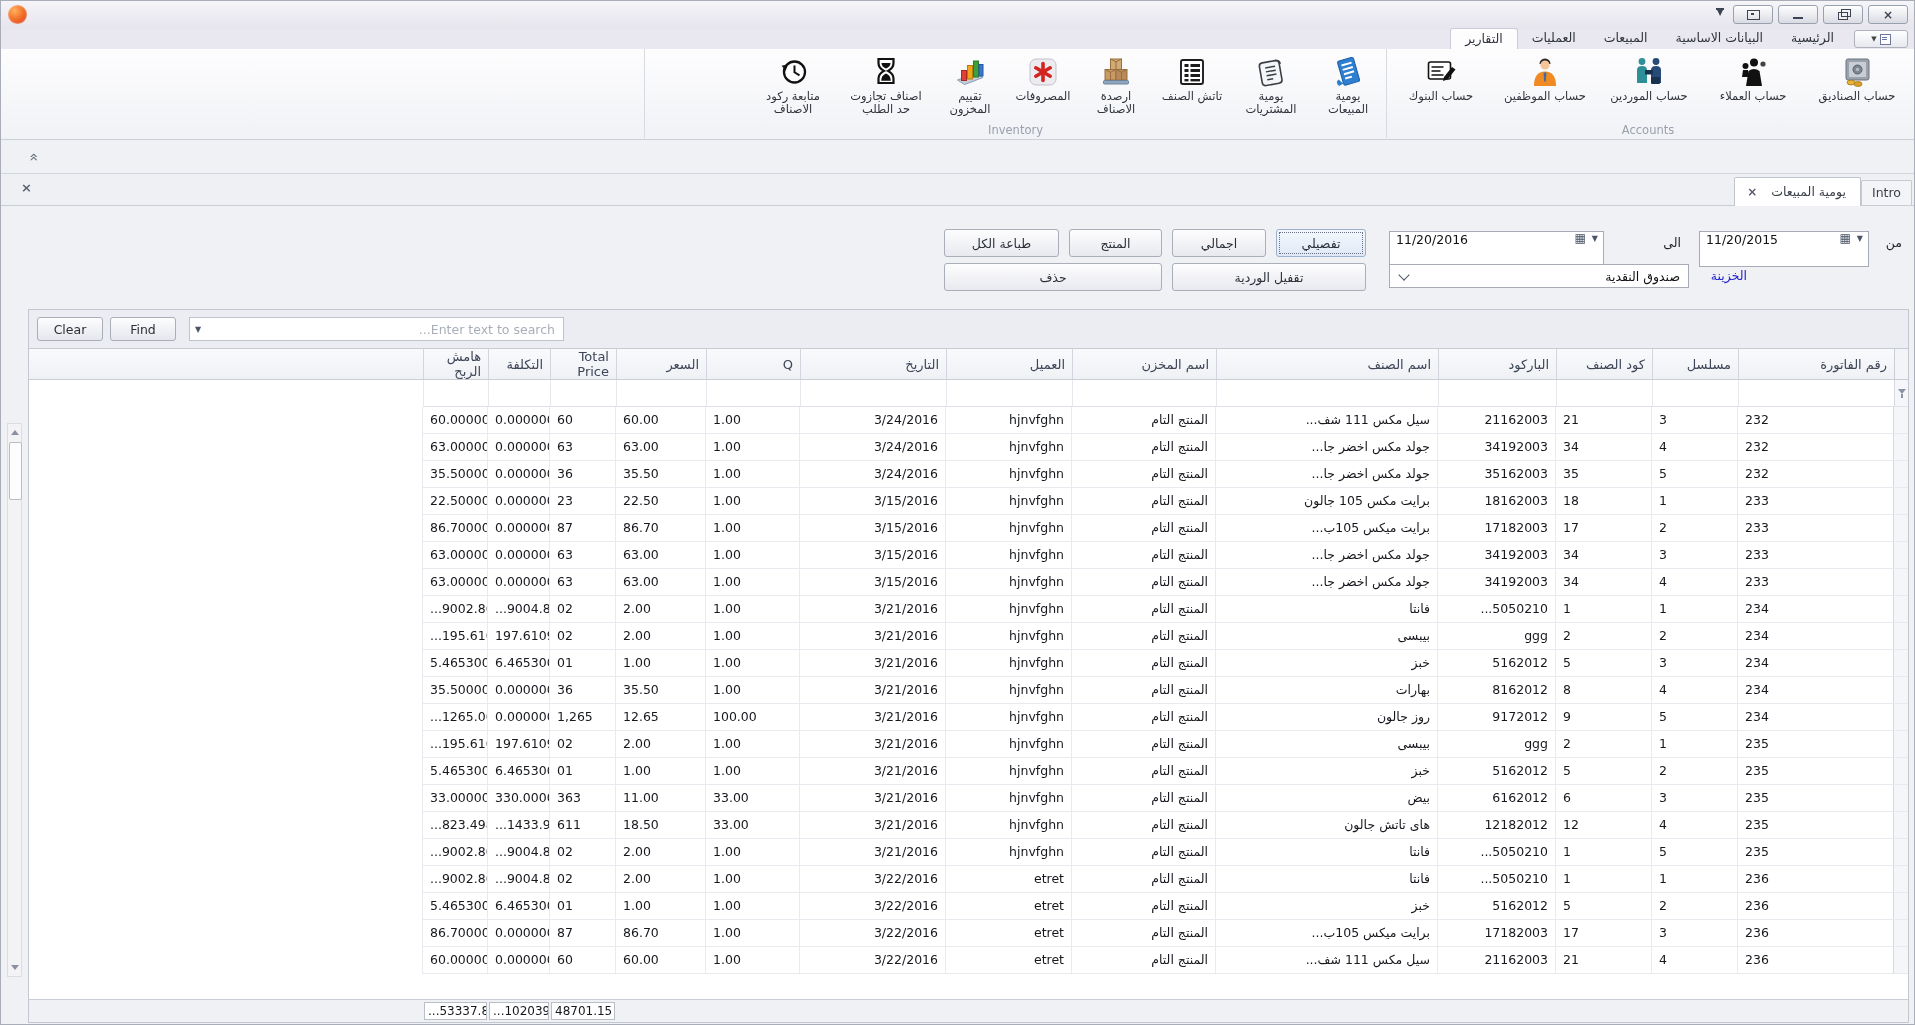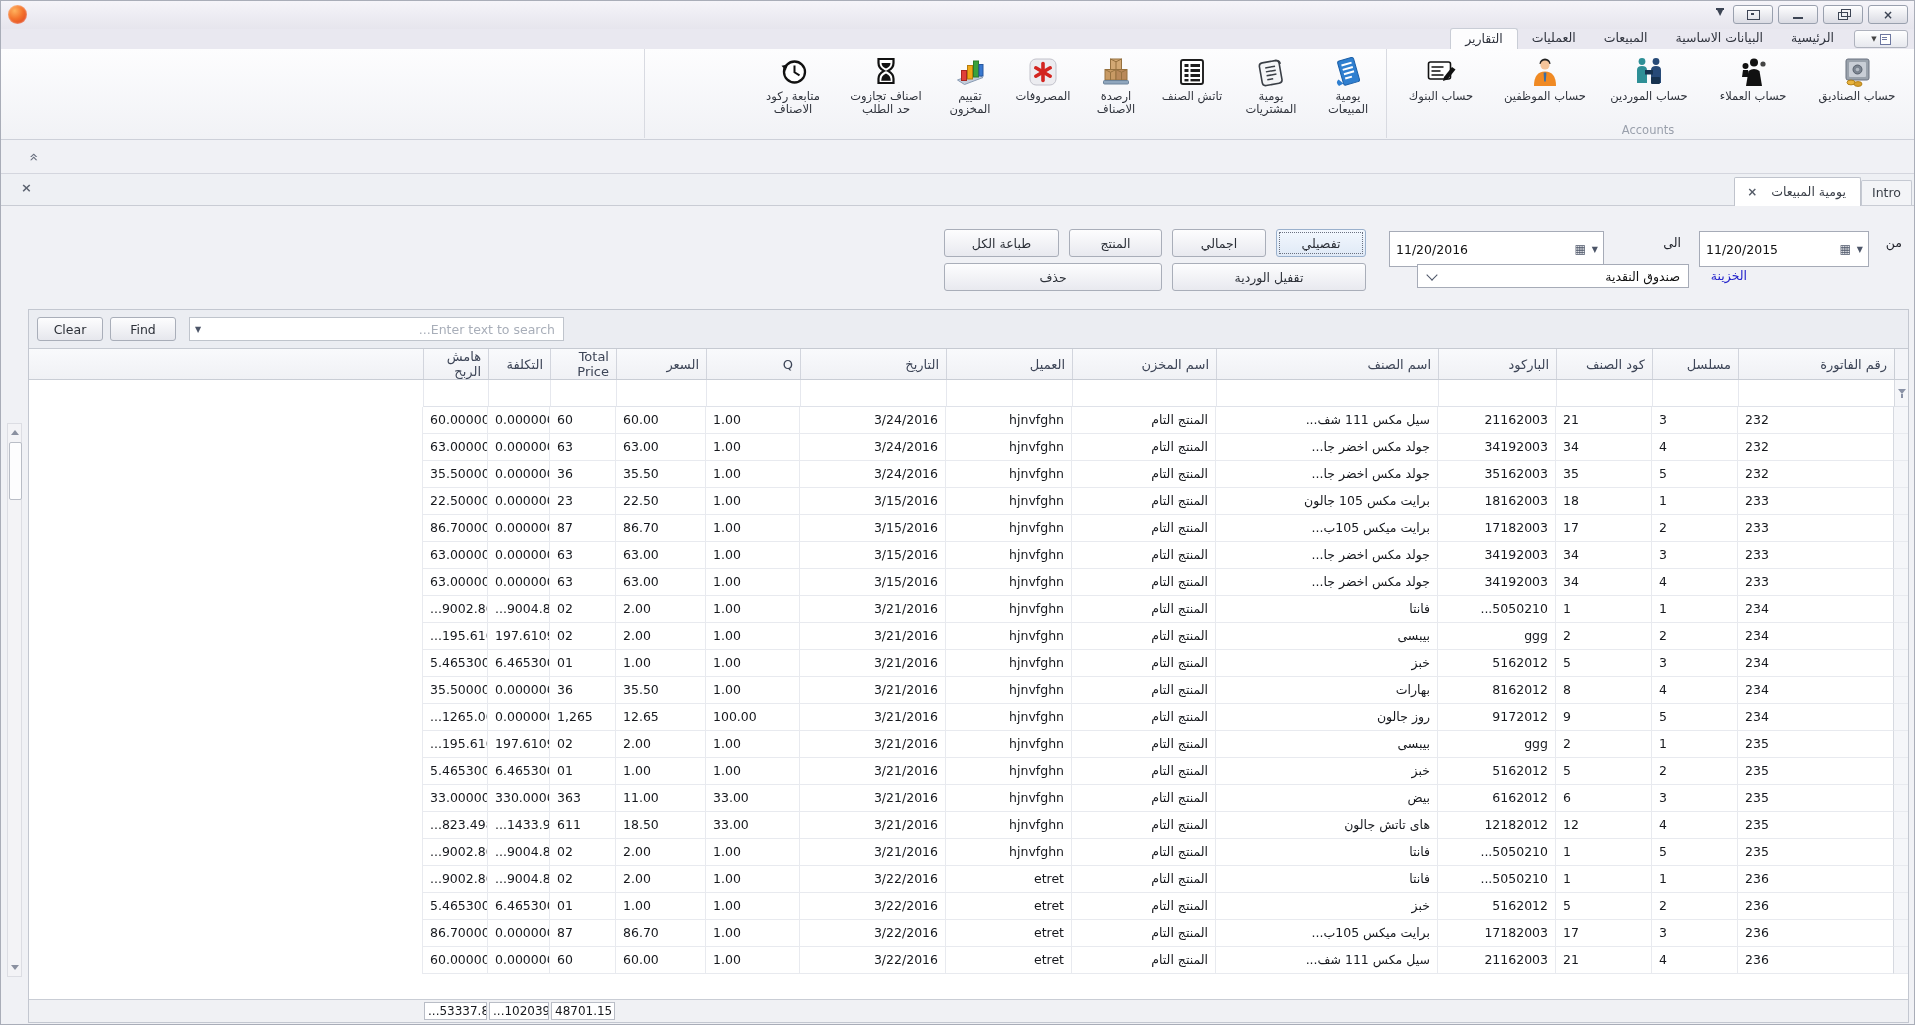--- a/index.html
+++ b/index.html
@@ -62,21 +62,21 @@
   .dtab.intro{background:#f3f4f7;border:1px solid #c5c9d2;border-bottom:none;border-radius:2px 2px 0 0;
      padding:4px 10px 5px 10px;}
   .dtab.active{background:#ffffff;border:1px solid #bfc3cc;border-bottom:none;border-radius:2px 2px 0 0;
      padding:6px 14px 7px 12px;display:flex;direction:rtl;align-items:center;gap:14px;margin-bottom:-1px;}
   .dtab .tclose{font-weight:700;color:#555c68;font-size:12px;}
   
   #filterarea{position:absolute;left:0;top:206px;width:100%;height:102px;background:#f0f1f5;}
   .flabel{position:absolute;font-size:12.5px;color:#21242c;}
   .flabel.blue{color:#2323cc;}
   .datefield{position:absolute;height:36px;background:#fff;border:1px solid #a6abb7;box-sizing:border-box;
-     display:flex;direction:ltr;align-items:center;font-size:12.5px;color:#111;padding-left:6px;}
+     display:flex;direction:ltr;align-items:flex-start;font-size:12.5px;color:#111;padding-left:6px;}
   .datefield .dficons{margin-left:auto;display:flex;align-items:center;gap:6px;padding:0 5px;color:#4c5568;}
   .datefield .cal{font-size:12px;line-height:1;}
   .datefield .dd{font-size:8px;}
   .combofield{position:absolute;height:24px;background:#fff;border:1px solid #a6abb7;box-sizing:border-box;
      display:flex;direction:rtl;align-items:center;font-size:12.5px;color:#111;padding-right:8px;}
   .combofield .chev{margin-right:auto;margin-left:10px;width:7px;height:7px;border-left:1.5px solid #4c5568;
      border-bottom:1.5px solid #4c5568;transform:rotate(-45deg);margin-top:-3px;}
   .fbtn{position:absolute;height:28px;border:1px solid #a9aeb9;border-radius:3px;
      background:linear-gradient(#fdfdfe,#e8e9ef);font-size:12.5px;color:#2c3038;
      display:flex;align-items:center;justify-content:center;box-sizing:border-box;}
@@ -321,20 +321,21 @@
             <span class="ricon"><svg viewBox="0 0 32 32">
                 <circle cx="17.5" cy="16" r="10.5" fill="#fff" stroke="#111" stroke-width="2.3"></circle>
                 <path d="M17.5 9.5 v6.8 l5 3" stroke="#111" stroke-width="2" fill="none"></path>
                 <path d="M7 16 a10.5 10.5 0 0 1 2.6-6.7" stroke="#111" stroke-width="2.3" fill="none"></path>
                 <path d="M4.5 9.8 l6-1.4 l-1.6 6.2z" fill="#111"></path>
               </svg></span>
             <span class="rlabel">متابعة ركود
 الاصناف</span>
           </div>
         </div>
+      <div class="gcaption">Inventory</div>
     </div>
   </div>
 
   <div id="collapse-btn">
       <span>«</span>
     </div>
   <div id="hr1"></div>
 
   <div id="doctabs">
     <div id="docstrip-close">×</div>
@@ -363,21 +364,21 @@
           <span class="cal">▦</span>
           <span class="dd">▼</span>
         </span>
     </div>
     <div class="fbtn selected" style="right:548px;top:22px;width:90px;">تفصيلي</div>
     <div class="fbtn" style="right:648px;top:22px;width:94px;">اجمالي</div>
     <div class="fbtn" style="right:752px;top:22px;width:93px;">المنتج</div>
     <div class="fbtn" style="right:855px;top:22px;width:115px;">طباعة الكل</div>
 
     <span class="flabel blue" style="right:167px;top:61px;">الخزينة</span>
-    <div class="combofield" style="right:225px;top:57px;width:272px;">
+    <div class="combofield" style="right:225px;top:57px;width:300px;">
       <span>صندوق النقدية</span>
       <span class="chev"></span>
     </div>
     <div class="fbtn" style="right:548px;top:56px;width:194px;">تقفيل الوردية</div>
     <div class="fbtn" style="right:752px;top:56px;width:218px;">حذف</div>
   </div>
 
   <div id="grid">
     <div id="findpanel">
       <div class="gbtn" style="left:8px;width:66px;">Clear</div>

